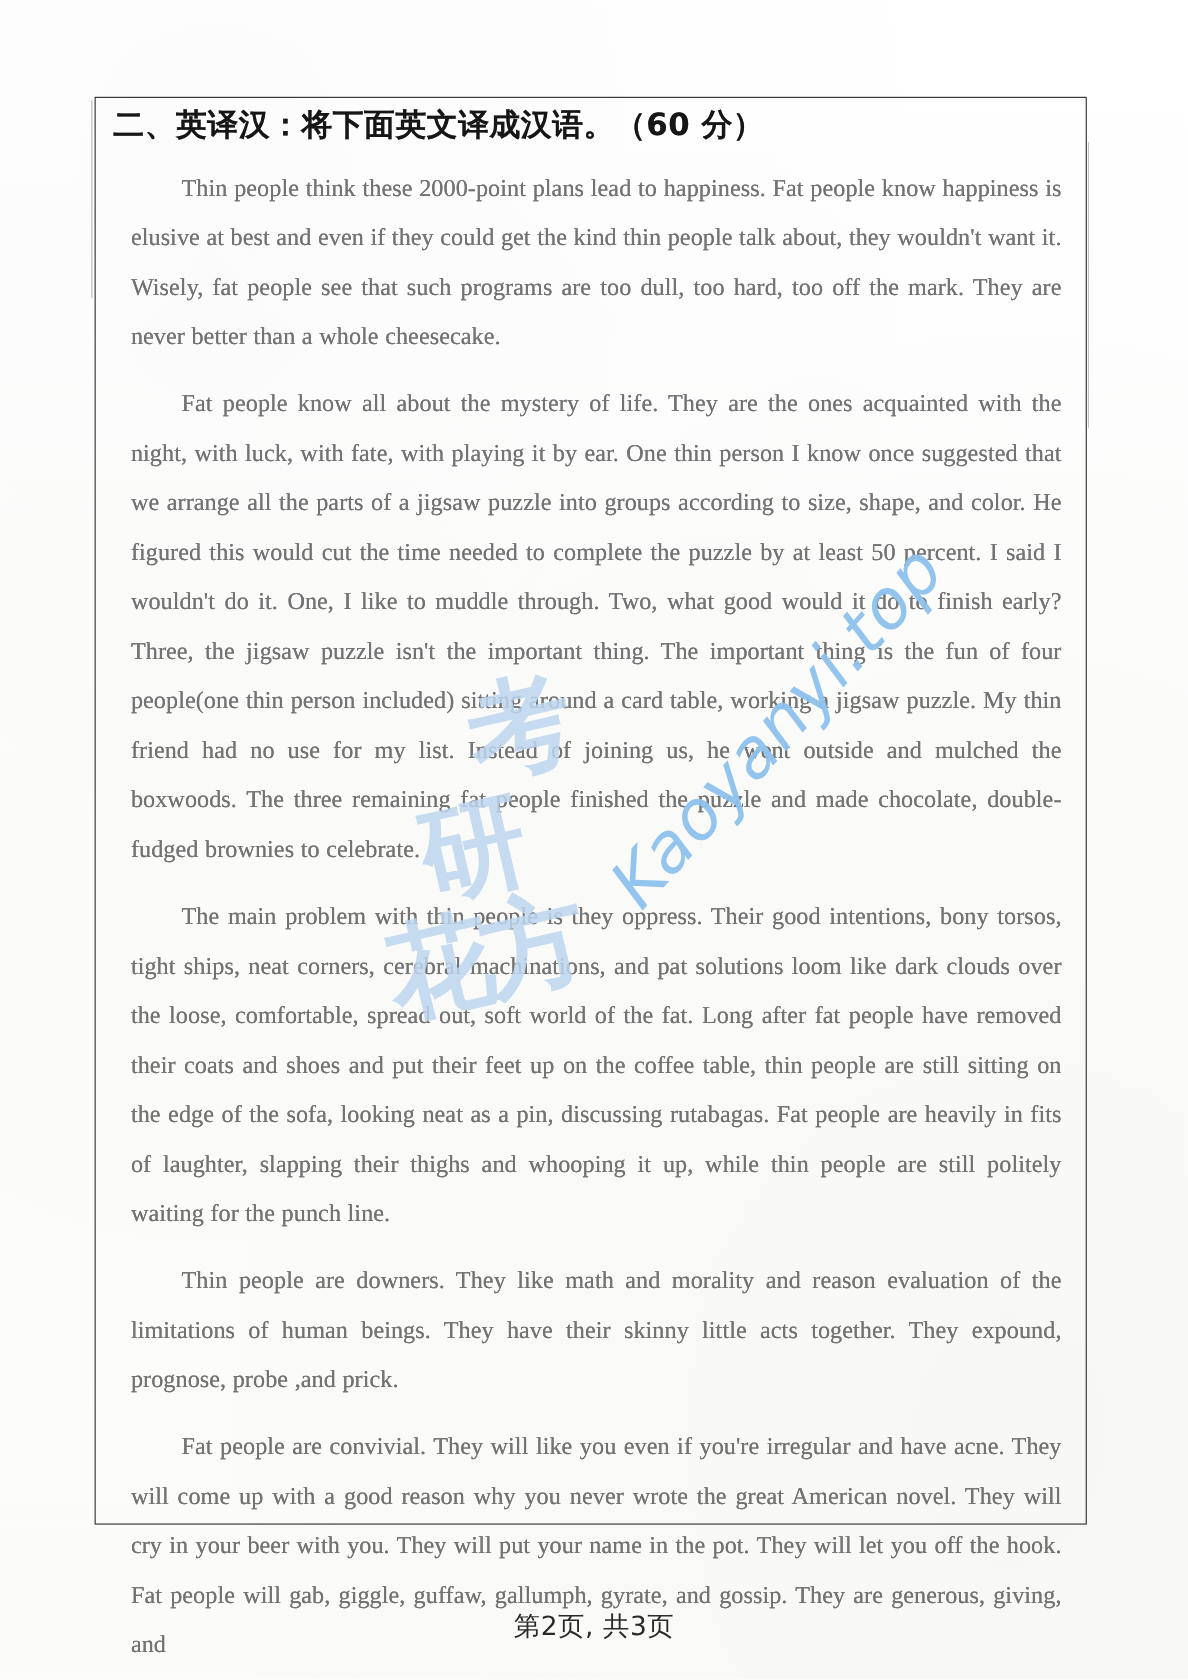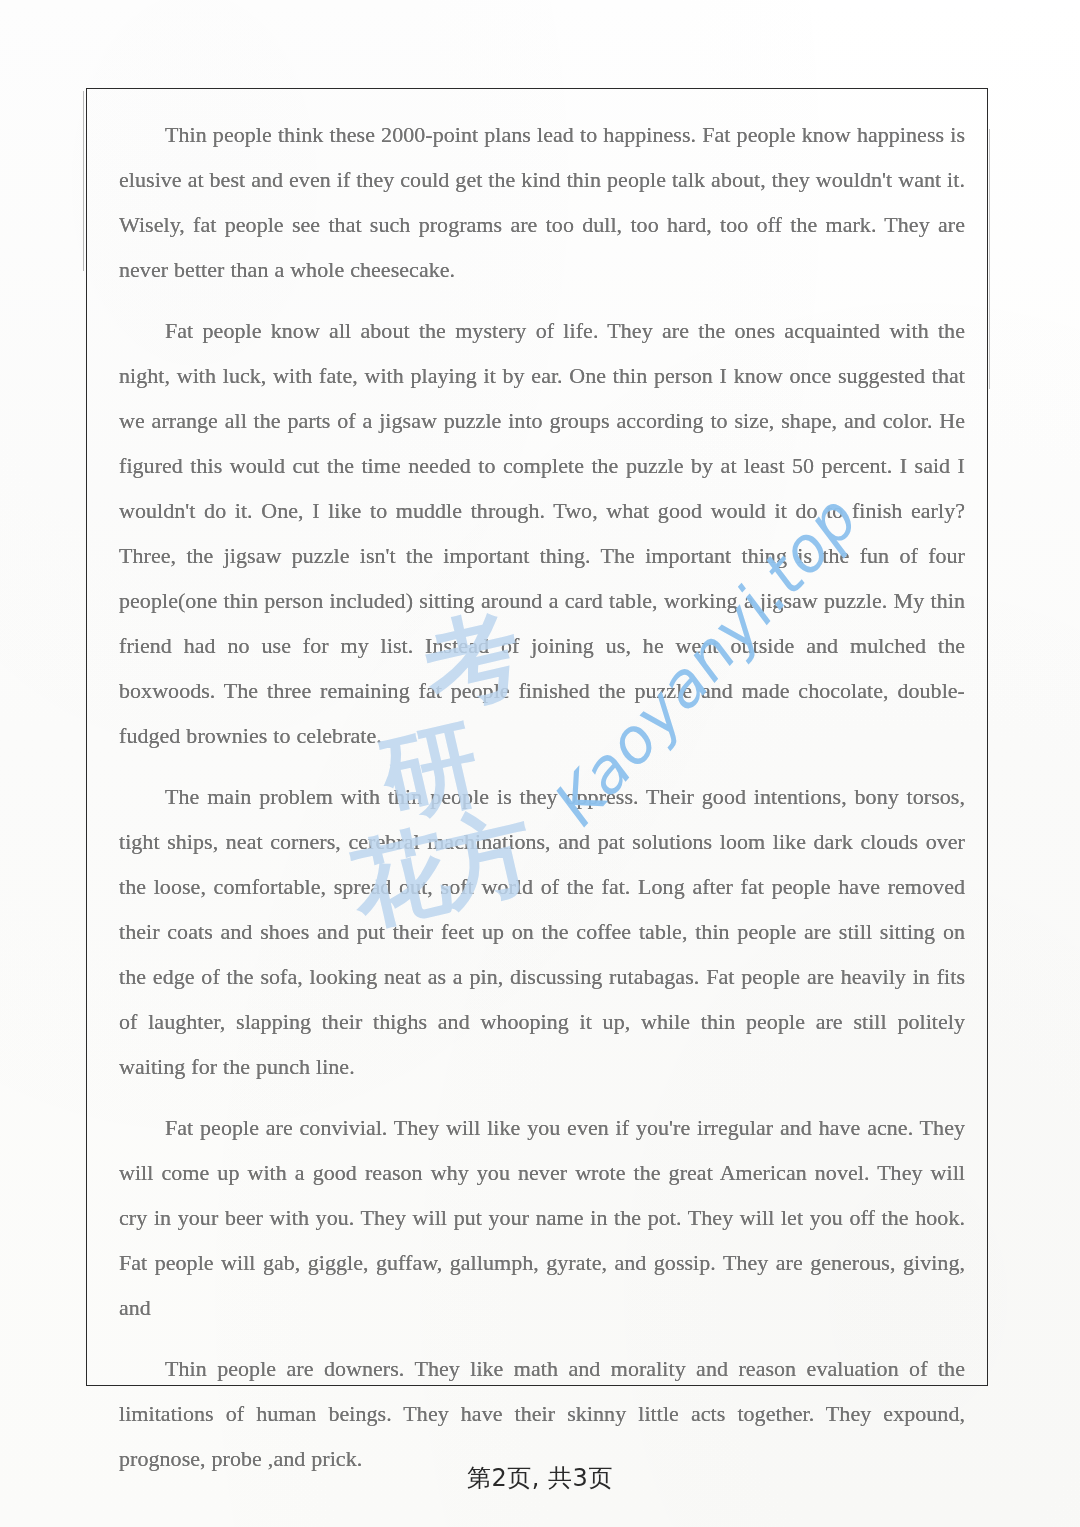--- a/index.html
+++ b/index.html
@@ -151,26 +151,27 @@
 </style>
 </head>
 <body>
 
 <div class="page">
   <div class="paper-tone"></div>
 
   <div class="frame"></div>
 
   <div class="content">
+    <div class="section-heading">二、英译汉：将下面英文译成汉语。（60 分）</div>
 
     <p class="para">Thin people think these 2000-point plans lead to happiness. Fat people know happiness is elusive at best and even if they could get the kind thin people talk about, they wouldn't want it. Wisely, fat people see that such programs are too dull, too hard, too off the mark. They are never better than a whole cheesecake.</p>
     <p class="para">Fat people know all about the mystery of life. They are the ones acquainted with the night, with luck, with fate, with playing it by ear. One thin person I know once suggested that we arrange all the parts of a jigsaw puzzle into groups according to size, shape, and color. He figured this would cut the time needed to complete the puzzle by at least 50 percent. I said I wouldn't do it. One, I like to muddle through. Two, what good would it do to finish early? Three, the jigsaw puzzle isn't the important thing. The important thing is the fun of four people(one thin person included) sitting around a card table, working a jigsaw puzzle. My thin friend had no use for my list. Instead of joining us, he went outside and mulched the boxwoods. The three remaining fat people finished the puzzle and made chocolate, double-fudged brownies to celebrate.</p>
     <p class="para">The main problem with thin people is they oppress. Their good intentions, bony torsos, tight ships, neat corners, cerebral machinations, and pat solutions loom like dark clouds over the loose, comfortable, spread out, soft world of the fat. Long after fat people have removed their coats and shoes and put their feet up on the coffee table, thin people are still sitting on the edge of the sofa, looking neat as a pin, discussing rutabagas. Fat people are heavily in fits of laughter, slapping their thighs and whooping it up, while thin people are still politely waiting for the punch line.</p>
+    <p class="para">Thin people are downers. They like math and morality and reason evaluation of the limitations of human beings. They have their skinny little acts together. They expound, prognose, probe ,and prick.</p>
     <p class="para">Fat people are convivial. They will like you even if you're irregular and have acne. They will come up with a good reason why you never wrote the great American novel. They will cry in your beer with you. They will put your name in the pot. They will let you off the hook. Fat people will gab, giggle, guffaw, gallumph, gyrate, and gossip. They are generous, giving, and</p>
-    <p class="para">Thin people are downers. They like math and morality and reason evaluation of the limitations of human beings. They have their skinny little acts together. They expound, prognose, probe ,and prick.</p>
   </div>
 
   <div class="wm-layer">
     <div class="wm-cn">
       <span class="r1">考</span>
       <span class="r2">研</span>
       <span class="r3">花方</span>
     </div>
     <div class="wm-url">Kaoyanyi.top</div>
   </div>

